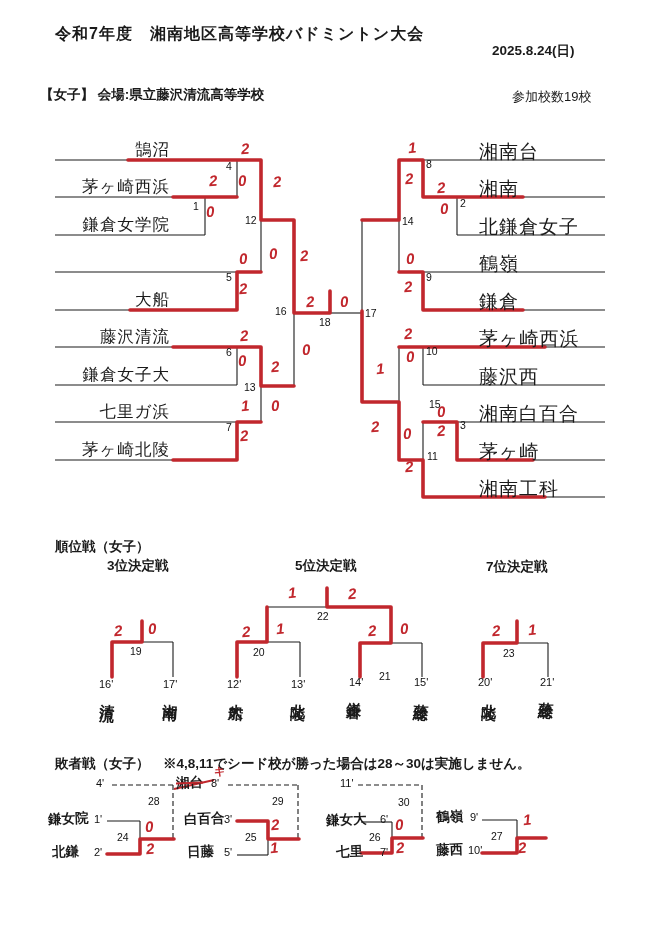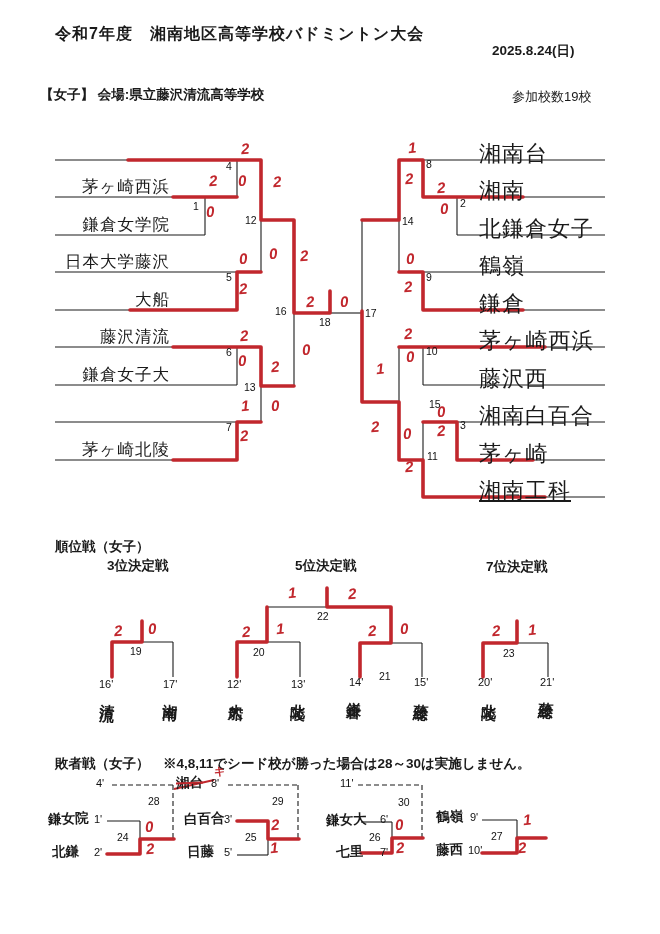--- a/index.html
+++ b/index.html
@@ -4,21 +4,21 @@
 <style>
   html,body{margin:0;padding:0;background:#e8e8e8;}
   #page{position:relative;width:660px;height:934px;background:#ffffff;overflow:hidden;
         font-family:"Liberation Sans", sans-serif;color:#1a1a1a;}
   #wires{position:absolute;left:0;top:0;width:660px;height:934px;}
   .abs{position:absolute;white-space:nowrap;}
   .title{font-size:16px;font-weight:bold;letter-spacing:1px;}
   .hdr2{font-size:13.5px;font-weight:bold;}
   .hdr3{font-size:13px;}
   .tnL{font-size:16.5px;width:120px;text-align:right;letter-spacing:1px;}
-  .tnR{font-size:22px;letter-spacing:1px;}
+  .tnR{font-size:19px;letter-spacing:1px;}
   .jn{font-size:10.5px;color:#111;}
   .sc{font-size:15px;color:#c1272d;font-style:italic;font-weight:bold;transform:rotate(-5deg);}
   .pl{font-size:11px;color:#111;}
   .sect{font-size:13.5px;font-weight:bold;}
   .vn{font-size:15px;font-weight:bold;writing-mode:vertical-rl;text-orientation:upright;
       letter-spacing:2px;transform:rotate(4deg);}
   .hn{font-size:13.5px;font-weight:bold;transform:rotate(-2deg);}
   .strike{text-decoration:line-through;text-decoration-color:#c1272d;text-decoration-thickness:2px;}
   .mark{font-size:11px;color:#c1272d;font-weight:bold;}
 </style>
@@ -128,38 +128,39 @@
       <polyline points="482,853 517,853 517,838 546,838"></polyline>
     </g>
     <line x1="174" y1="789" x2="214" y2="780" stroke="#c1272d" stroke-width="2"></line>
   </svg>
 
   <div class="abs title" style="left:55px;top:24px;text-align:right;">令和7年度　湘南地区高等学校バドミントン大会</div>
   <div class="abs hdr2" style="left:492px;top:42px;">2025.8.24(日)</div>
   <div class="abs hdr2" style="left:40px;top:86px;">【女子】 会場:県立藤沢清流高等学校</div>
   <div class="abs hdr3" style="left:512px;top:88px;">参加校数19校</div>
 
+  <div class="abs tnL" style="left:50px;top:139px;">鵠沼</div>
   <div class="abs tnL" style="left:50px;top:214px;">鎌倉女学院</div>
   <div class="abs tnL" style="left:50px;top:176px;">茅ヶ崎西浜</div>
-  <div class="abs tnL" style="left:50px;top:251px;">日本大学藤沢</div>
   <div class="abs tnL" style="left:50px;top:289px;">大船</div>
   <div class="abs tnL" style="left:50px;top:326px;">藤沢清流</div>
   <div class="abs tnL" style="left:50px;top:364px;">鎌倉女子大</div>
+  <div class="abs tnL" style="left:50px;top:401px;">七里ガ浜</div>
   <div class="abs tnL" style="left:50px;top:439px;">茅ヶ崎北陵</div>
 
   <div class="abs tnR" style="left:479px;top:139px;">湘南台</div>
   <div class="abs tnR" style="left:479px;top:176px;">湘南</div>
   <div class="abs tnR" style="left:479px;top:214px;">北鎌倉女子</div>
   <div class="abs tnR" style="left:479px;top:251px;">鶴嶺</div>
   <div class="abs tnR" style="left:479px;top:289px;">鎌倉</div>
   <div class="abs tnR" style="left:479px;top:326px;">茅ヶ崎西浜</div>
   <div class="abs tnR" style="left:479px;top:364px;">藤沢西</div>
   <div class="abs tnR" style="left:479px;top:401px;">湘南白百合</div>
   <div class="abs tnR" style="left:479px;top:439px;">茅ヶ崎</div>
-  <div class="abs tnR" style="left:479px;top:476px;text-decoration:underline;">湘南工科</div>
+  <div class="abs tnR" style="left:479px;top:476px;">湘南工科</div>
 
   <span class="abs jn" style="left:193px;top:200px;">1</span>
   <span class="abs jn" style="left:226px;top:160px;">4</span>
   <span class="abs jn" style="left:226px;top:271px;">5</span>
   <span class="abs jn" style="left:226px;top:346px;">6</span>
   <span class="abs jn" style="left:226px;top:421px;">7</span>
   <span class="abs jn" style="left:245px;top:214px;">12</span>
   <span class="abs jn" style="left:244px;top:381px;">13</span>
   <span class="abs jn" style="left:275px;top:305px;">16</span>
   <span class="abs jn" style="left:319px;top:316px;">18</span>

